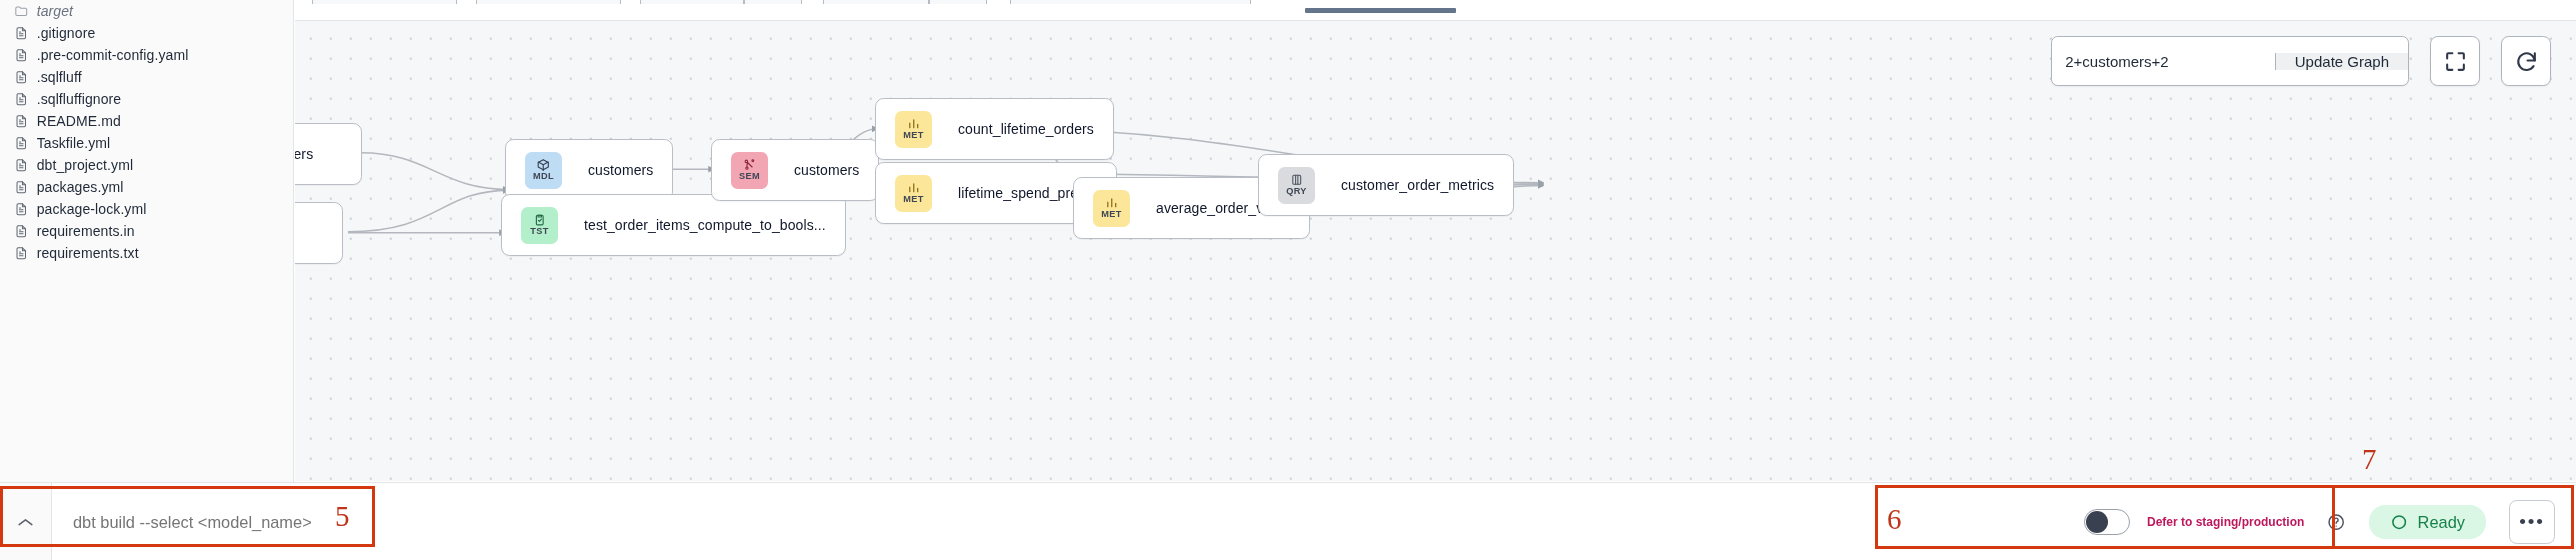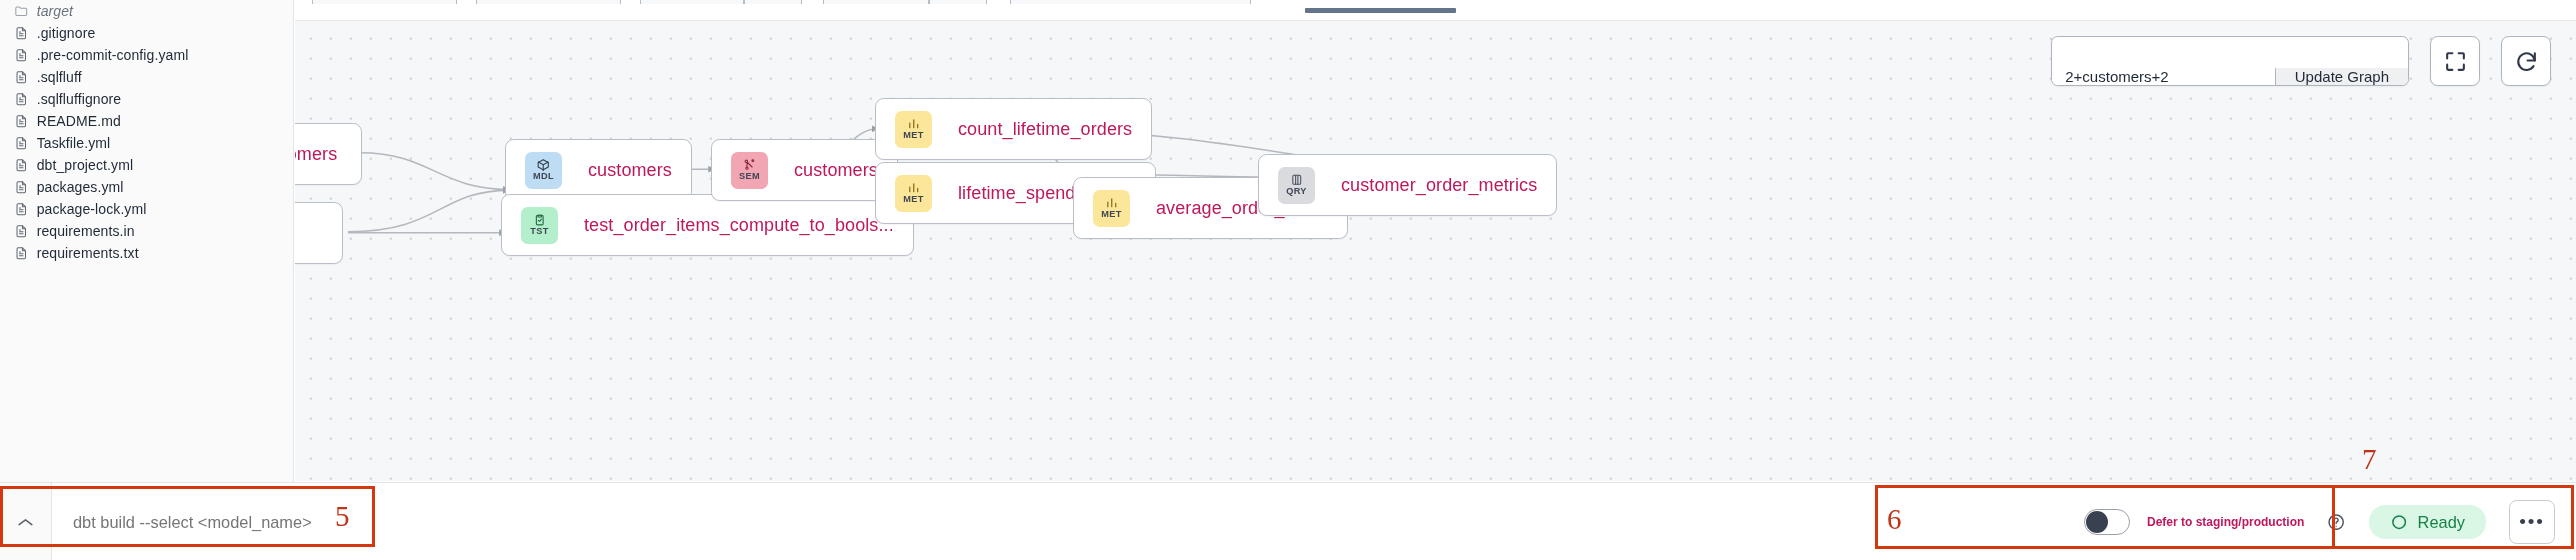--- a/index.html
+++ b/index.html
@@ -93,22 +93,22 @@
     gap: 26px;
     background: #ffffff;
     border: 1px solid #b9bec6;
     border-radius: 8.7px;
     padding: 0 19px;
     height: 62px;
     cursor: pointer;
     box-shadow: 0 1px 1px rgba(16,24,40,.04);
   }
   .node-label {
-    font-size: 18px;
-    color: #be185d;
+    font-size: 14px;
+    color: #0f172a;
     white-space: nowrap;
     letter-spacing: 0.1px;
   }
   .badge {
     width: 37px; height: 37px;
     border-radius: 6.7px;
     display: flex;
     flex-direction: column;
     align-items: center;
     justify-content: center;
@@ -131,21 +131,21 @@
 
   
   .graph-toolbar {
     position: absolute;
     display: flex;
     align-items: center;
     gap: 21px;
   }
   .select-group {
     display: flex;
-    align-items: flex-end;
+    align-items: center;
     border: 1px solid #aeb4bd;
     border-radius: 6.7px;
     overflow: hidden;
     background: #fff;
     height: 50px;
     box-shadow: 0 1px 1.9px rgba(16,24,40,.05);
   }
   .select-input {
     width: 223px;
     border: none;

